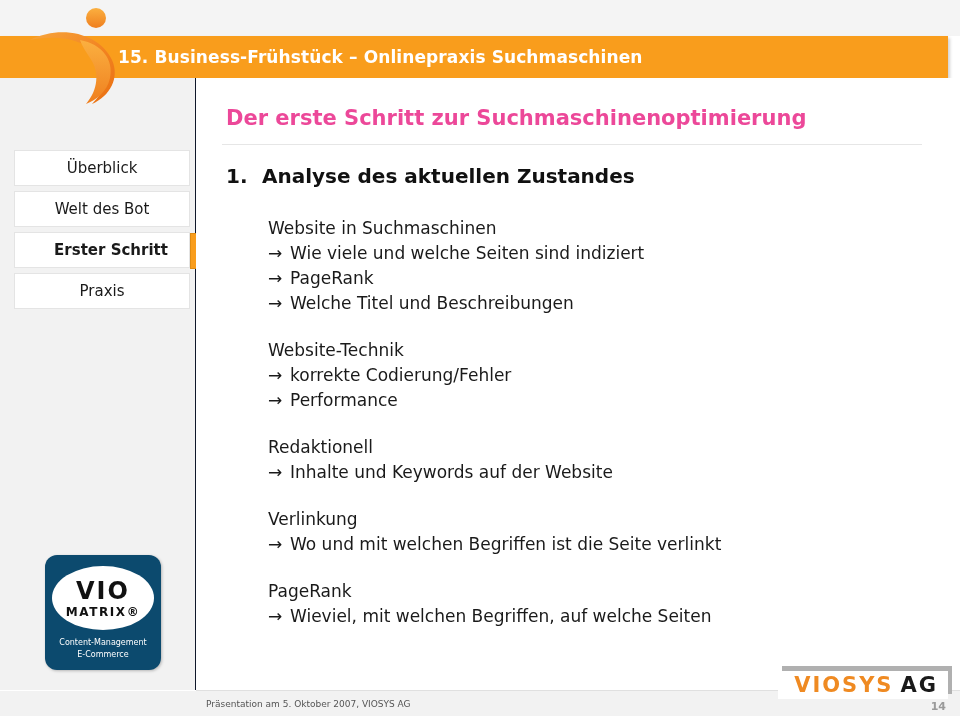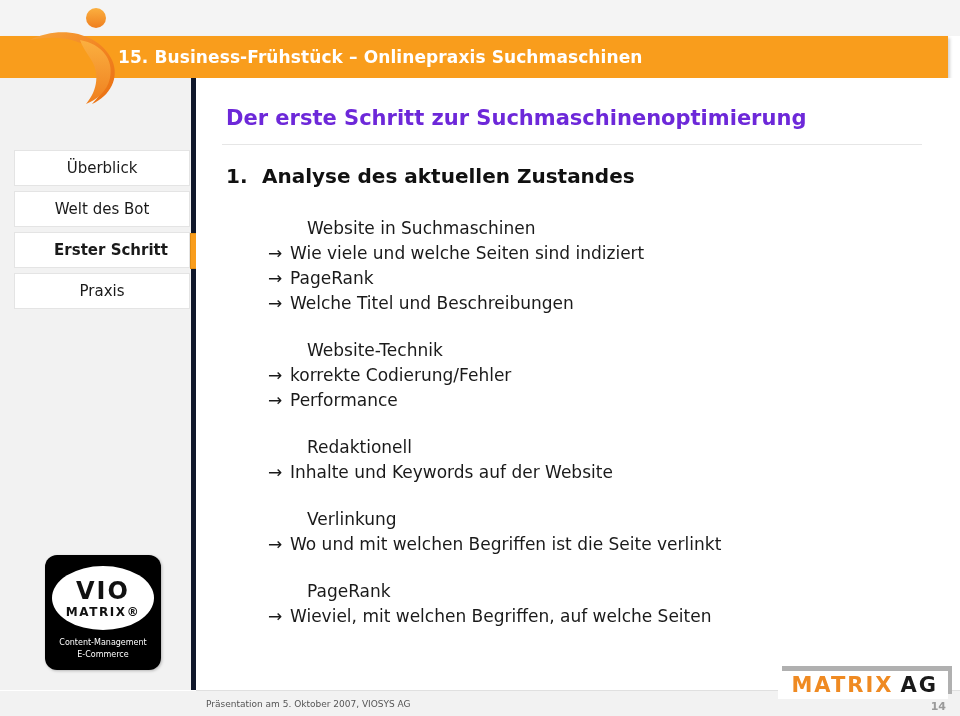--- a/index.html
+++ b/index.html
@@ -44,21 +44,21 @@
     width: 108px; height: 106px;
     z-index: 5;
     pointer-events: none;
   }
 
   
   .sidebar {
     position: absolute; left: 0; top: 78px;
     width: 196px; height: 612px;
     background: #f2f2f2;
-    border-right: 5px solid #0f172a;
+    border-right: 1px solid #0f172a;
   }
   .nav-list {
     position: absolute; left: 14px; top: 72px;
     width: 176px;
   }
   .nav-item {
     position: relative;
     height: 36px;
     margin-bottom: 5px;
     background: #ffffff;
@@ -78,21 +78,21 @@
     right: -8px; top: 0px;
     width: 7px; height: 36px;
     background: #f99d1c;
     border: 1px solid #e08c12;
   }
 
   
   .vio-matrix {
     position: absolute; left: 45px; top: 555px;
     width: 116px; height: 115px;
-    background: #000000;
+    background: #0c4a6e;
     border-radius: 12px;
     box-shadow: 1px 1px 3px rgba(0,0,0,0.25);
   }
   .vm-ellipse {
     position: absolute; left: 7px; top: 11px;
     width: 102px; height: 64px;
     background: #ffffff;
     border-radius: 50%;
     display: flex;
     flex-direction: column;
@@ -120,21 +120,21 @@
 
   
   .content {
     position: absolute; left: 196px; top: 78px;
     width: 764px; height: 612px;
     background: #ffffff;
   }
   .slide-title {
     position: absolute; left: 30px; top: 28px;
     font-size: 21px; font-weight: bold;
-    color: #6d28d9;
+    color: #ec4899;
     white-space: nowrap;
   }
   .title-rule {
     position: absolute; left: 26px; top: 66px;
     width: 700px; height: 1px;
     background: #e6e6e6;
   }
   .section-heading {
     position: absolute; left: 30px; top: 86px;
     font-size: 20px; font-weight: bold;
@@ -145,21 +145,20 @@
 
   .blocks {
     position: absolute; left: 72px; top: 138px;
     width: 680px;
   }
   .block { margin-bottom: 22px; }
   .block-title {
     font-size: 17px; color: #1a1a1a;
     line-height: 25px;
     white-space: nowrap;
-    margin-left: 39px;
   }
   .block-item {
     font-size: 17px; color: #1a1a1a;
     line-height: 25px;
     white-space: nowrap;
   }
   .block-item .arrow {
     display: inline-block;
     width: 22px;
     color: #1a1a1a;
@@ -315,17 +314,17 @@
 
     </div>
   </div>
 
   <div class="footer-rule"></div>
   <div class="footer-strip"></div>
   <div class="footer-text">Präsentation am 5. Oktober 2007, VIOSYS AG</div>
   <div class="page-number">14</div>
 
   <div class="viosys-logo">
-    <span class="viosys-vio">MATRIX</span>
+    <span class="viosys-vio">VIOSYS</span>
     <span class="viosys-ag">AG</span>
   </div>
 
 </div>
 
 </body></html>

